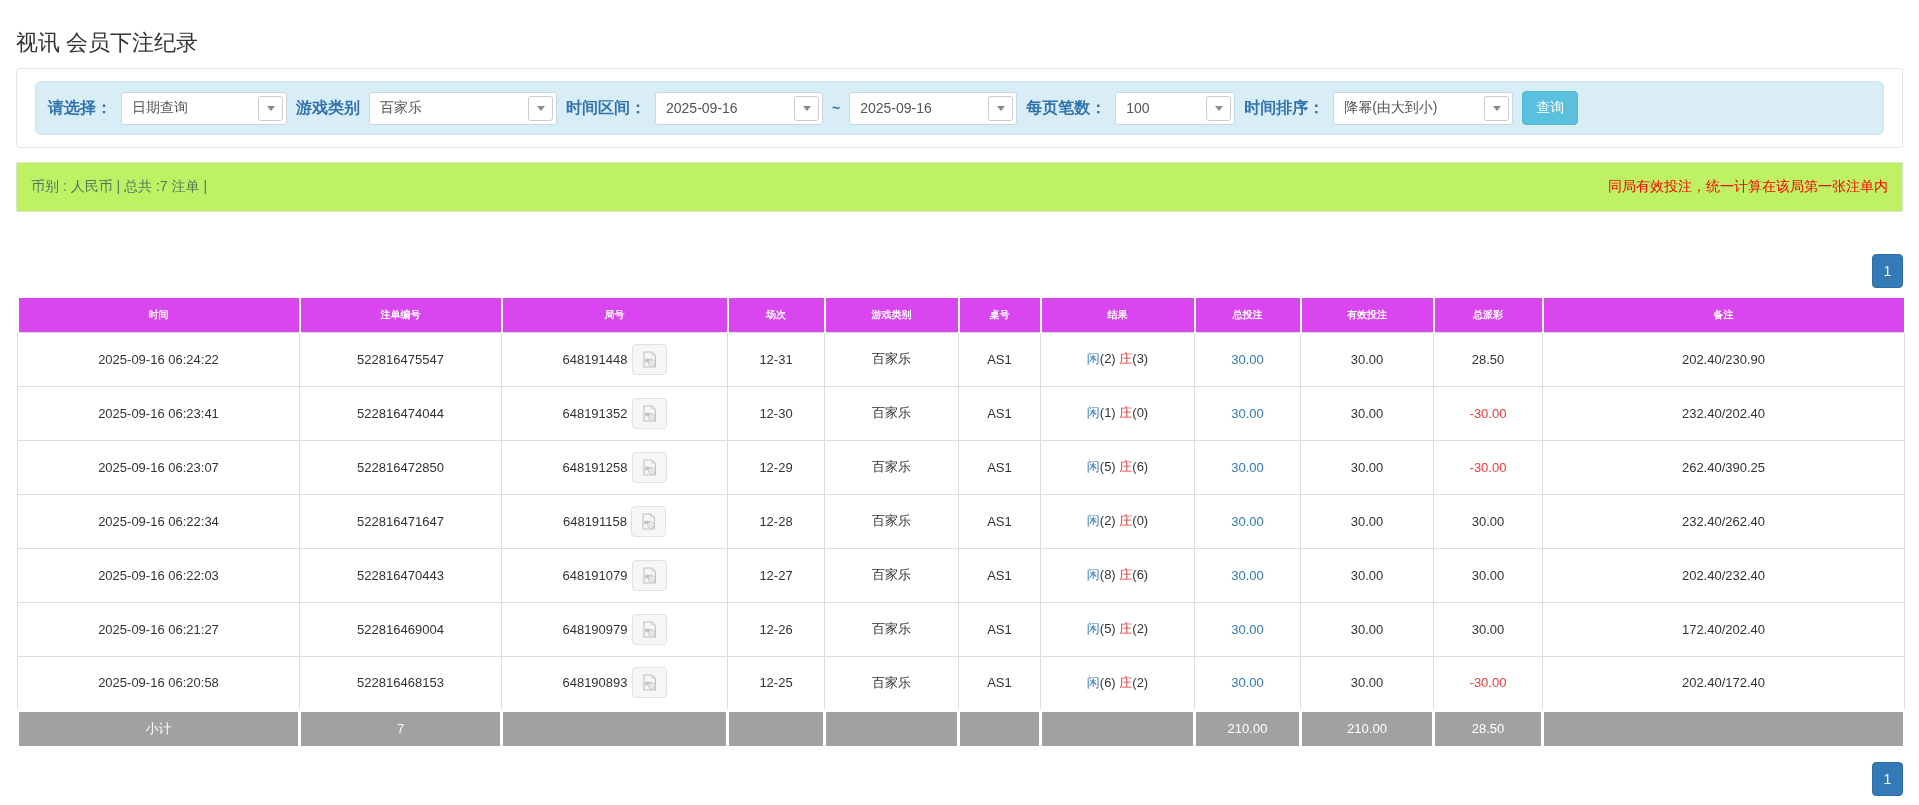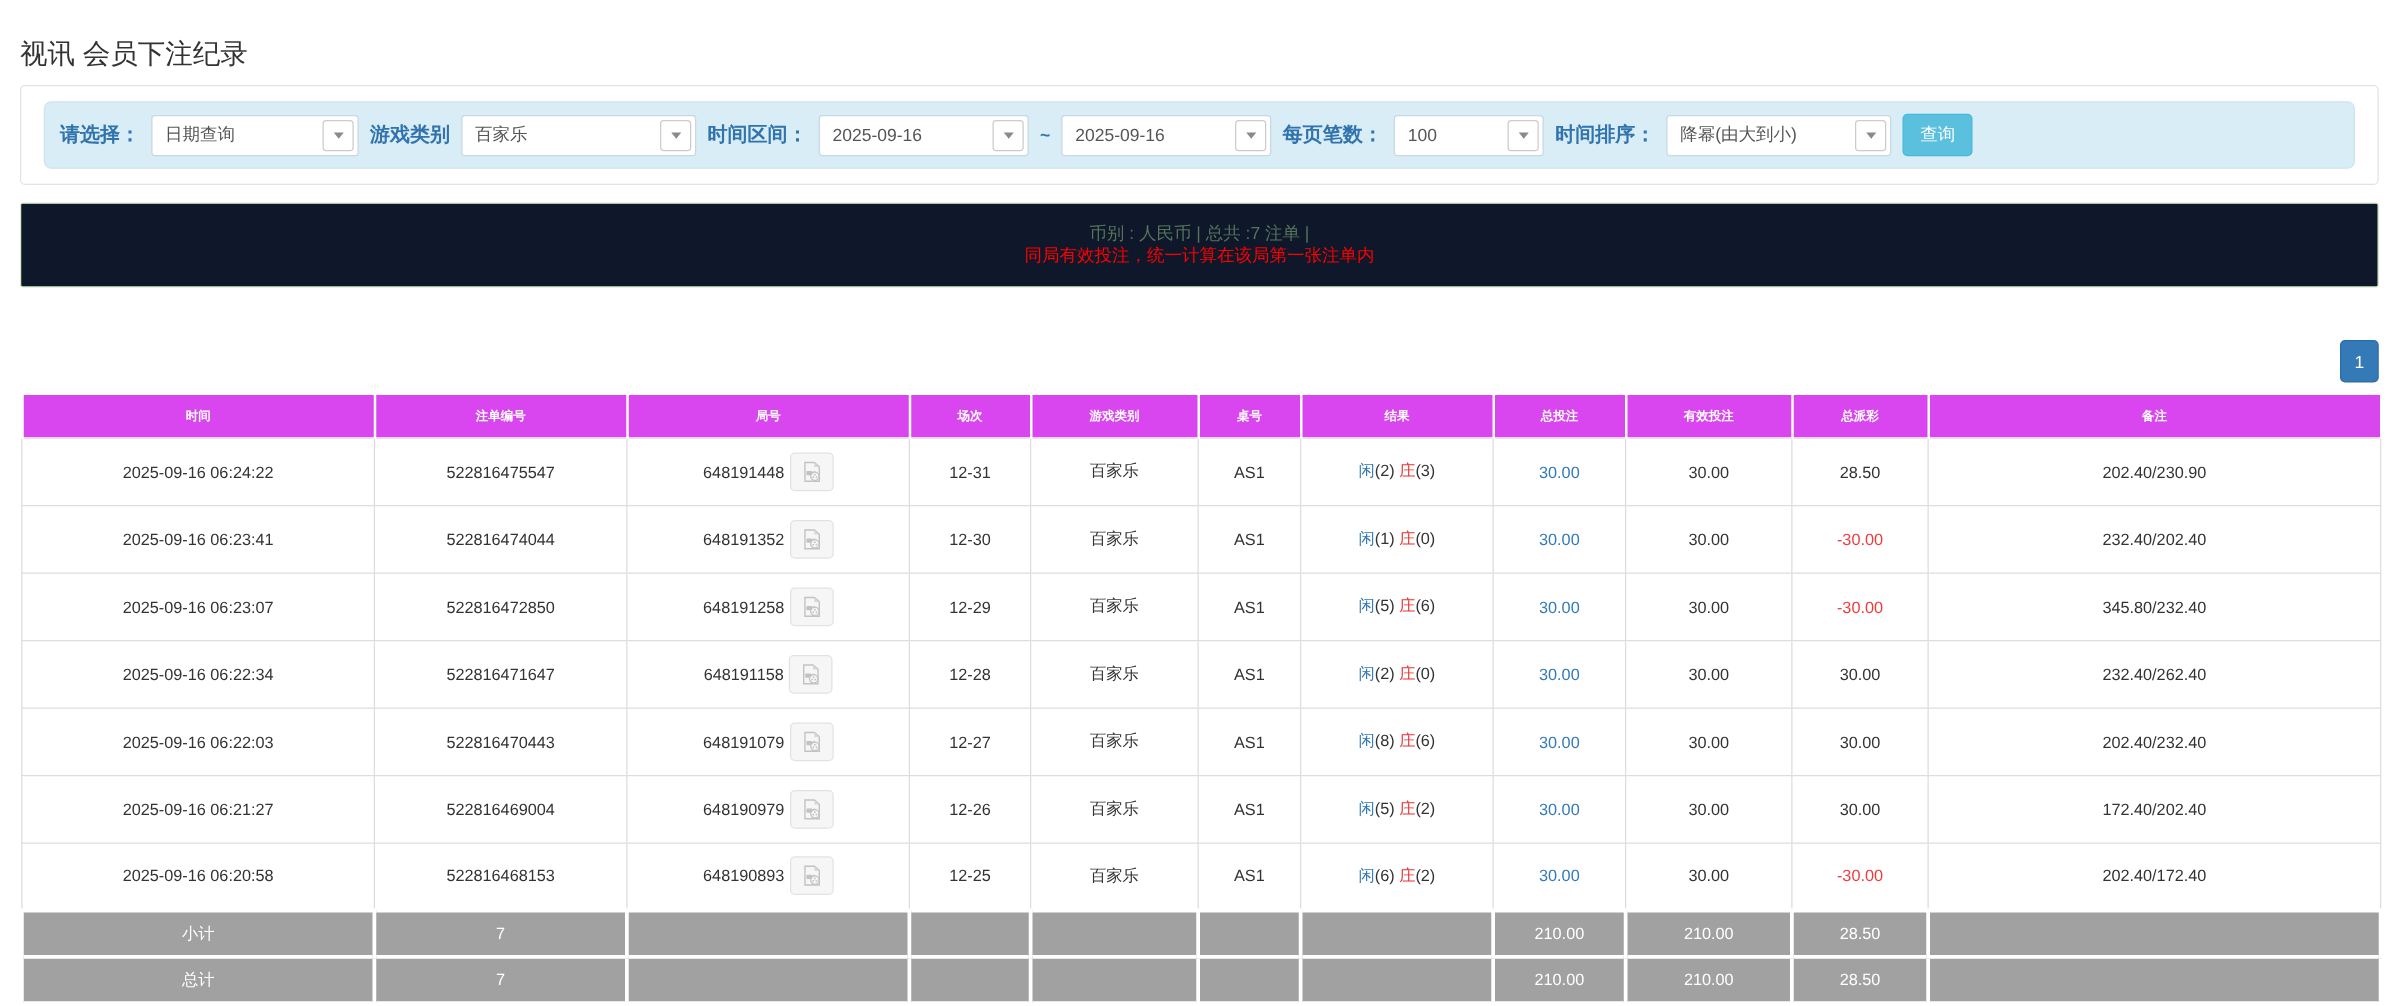--- a/index.html
+++ b/index.html
@@ -80,29 +80,28 @@
     color: #fff;
     font-size: 14px;
     border-radius: 4px;
     height: 34px;
     padding: 0 13px;
     cursor: pointer;
   }
   
   .summary-bar {
     margin: 14px 16px 0;
-    background: #0f172a;
+    background: #bef264;
     border: 1px solid #d6e9c6;
     border-radius: 2px;
     padding: 15px 14px;
     display: flex;
     align-items: center;
     justify-content: space-between;
     font-size: 14px;
-    flex-direction: column;
   }
   .summary-left { color: #56755a; }
   .summary-right { color: #ff0000; }
   
   .pagination-row {
     margin: 0 16px;
     display: flex;
     justify-content: flex-end;
   }
   .pagination-row.top { margin-top: 42px; margin-bottom: 10px; }
@@ -365,21 +364,21 @@
     <td>AS1</td>
     <td>
       <span class="result-player">闲</span><span class="result-num">(5)</span>
       <span class="result-banker">庄</span><span class="result-num">(6)</span>
     </td>
     <td>
       <a class="bet-link">30.00</a>
     </td>
     <td>30.00</td>
     <td class="payout-cell negative">-30.00</td>
-    <td>345.80/232.40</td>
+    <td>262.40/390.25</td>
   </tr>
       <tr>
     <td>2025-09-16 06:22:34</td>
     <td>522816471647</td>
     <td>
       <span class="round-cell">
         <span>648191158</span>
         <span class="video-btn">
           <svg width="19" height="19" viewBox="0 0 24 24">
             <path d="M5 2.5h9.5L19.5 7v14.5H5z" fill="none" stroke="#c2c2c2" stroke-width="1.4"></path>
@@ -518,31 +517,18 @@
     <td></td>
     <td></td>
     <td></td>
     <td></td>
     <td></td>
     <td>210.00</td>
     <td>210.00</td>
     <td>28.50</td>
     <td></td>
   </tr>
-      <tr>
-    <td>总计</td>
-    <td>7</td>
-    <td></td>
-    <td></td>
-    <td></td>
-    <td></td>
-    <td></td>
-    <td>210.00</td>
-    <td>210.00</td>
-    <td>28.50</td>
-    <td></td>
-  </tr>
     </tfoot>
 </table>
 
 <div class="pagination-row bottom">
   <div class="page-btn">1</div>
 </div>
 
 </body></html>

